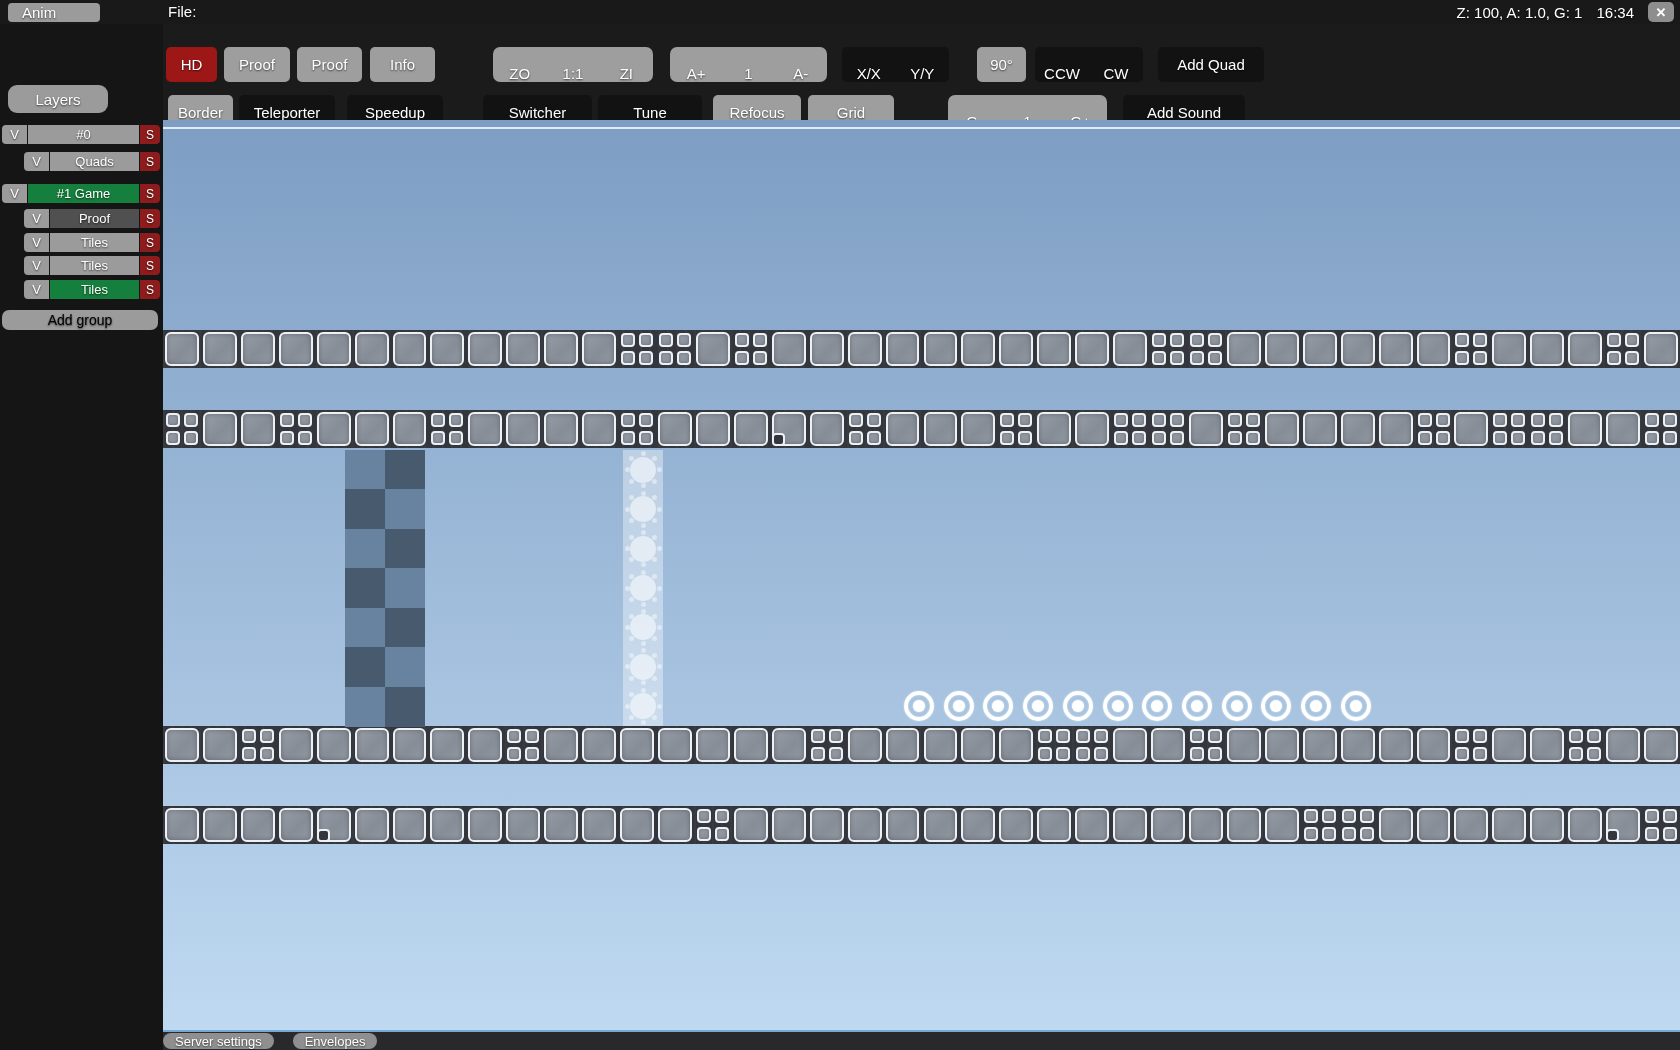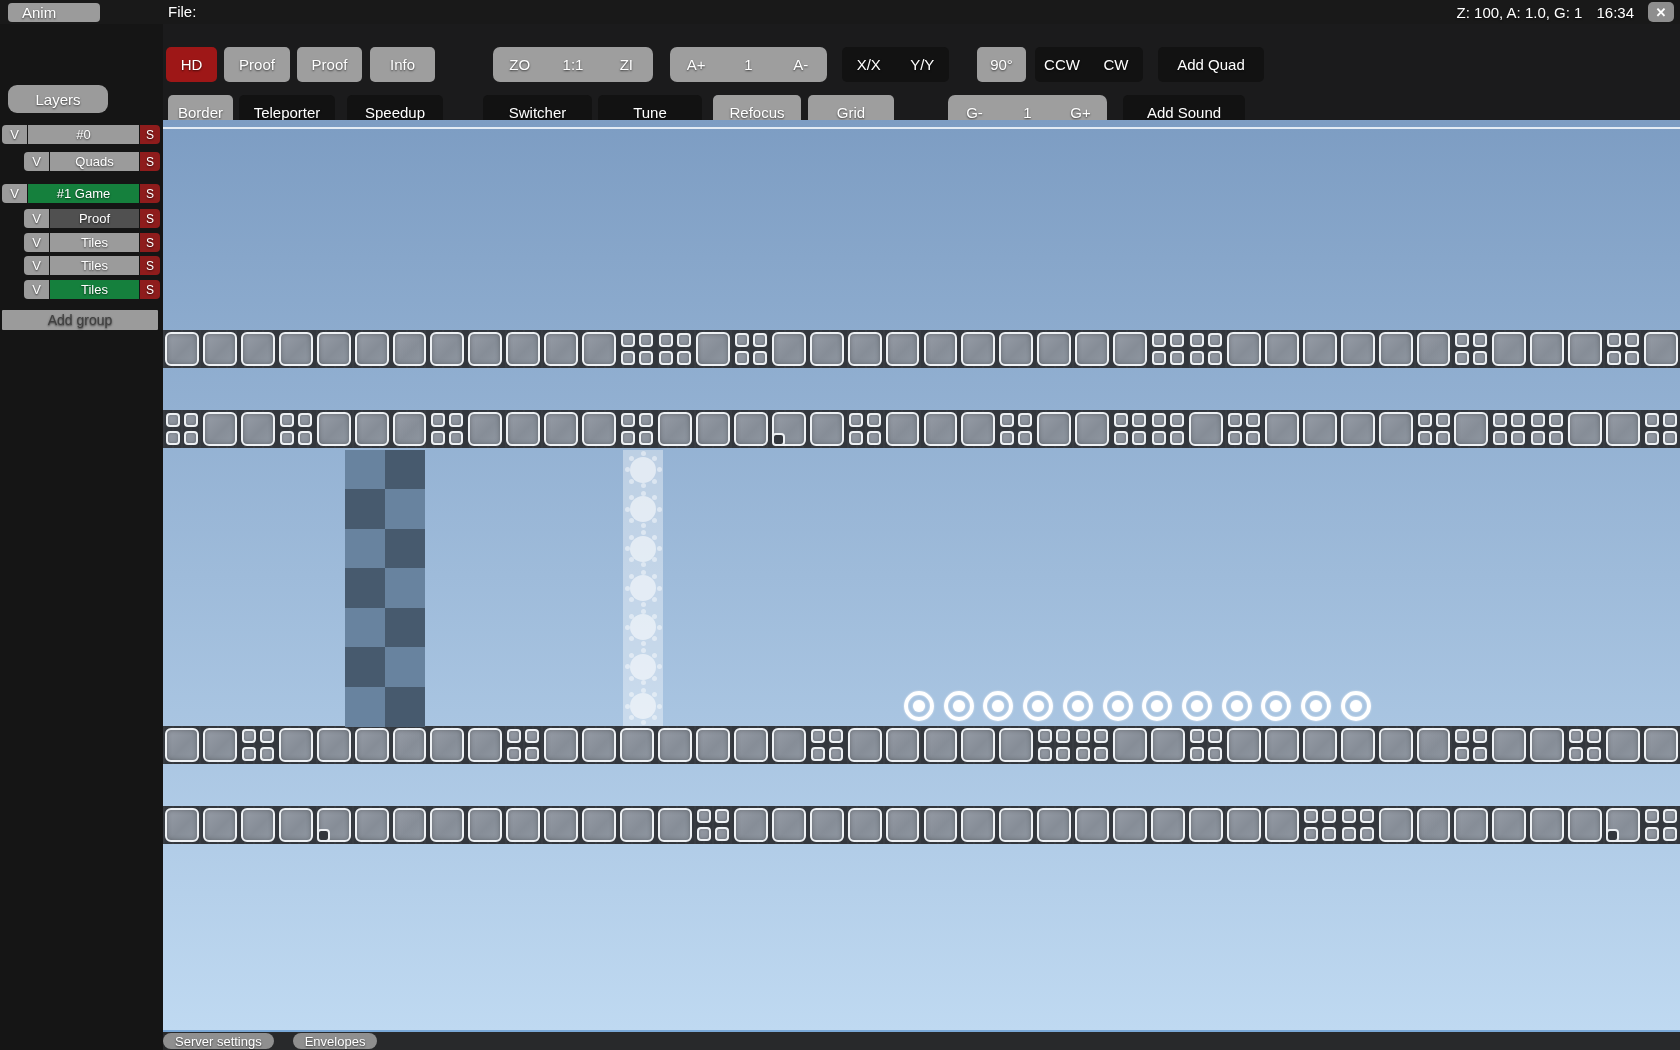--- a/index.html
+++ b/index.html
@@ -19,21 +19,21 @@
   
   .toolbars { position:absolute; left:163px; top:40px; width:1517px; height:96px; }
   .trow { position:absolute; left:0; right:0; display:flex; align-items:center; }
   .trow1 { top:7px; height:35px; }
   .trow2 { top:55px; height:35px; }
   .btn { height:35px; border-radius:5px; color:#fff; font-size:15px; display:flex;
     align-items:center; justify-content:center; cursor:pointer; flex:0 0 auto; }
   .btn.gray { background:#9e9e9e; }
   .btn.red  { background:#9e1717; }
   .btn.dark { background:#121212; }
-  .bgroup { height:35px; border-radius:7px; display:flex; align-items:center; color:#fff;
+  .bgroup { height:35px; border-radius:7px; display:flex; align-items:flex-end; color:#fff;
     font-size:15px; flex:0 0 auto; }
   .bgroup.gray { background:#9e9e9e; }
   .bgroup.dark { background:#121212; border-radius:5px; }
   .bgroup > span { flex:1; text-align:center; cursor:pointer; }
 
   
   .sidebar { position:absolute; left:0; top:24px; width:163px; height:1026px; background:#151515; }
   .layers-tab { position:absolute; left:8px; top:61px; width:100px; height:28px; background:#9b9b9b;
     border-radius:9px; color:#fff; font-size:15px; display:flex; align-items:center; justify-content:center; }
   .lrow { position:absolute; left:2px; width:158px; height:19px; display:flex; cursor:pointer; }
@@ -41,21 +41,21 @@
   .r0{top:101px}.r1{top:128px}.r2{top:160px}.r3{top:185px}.r4{top:209px}.r5{top:232px}.r6{top:256px}
   .vbtn { width:25px; background:#9b9b9b; border-radius:4px 0 0 4px; color:#fff; font-size:13px;
     display:flex; align-items:center; justify-content:center; margin-right:1px; }
   .lbar { flex:1; background:#9b9b9b; color:#fff; font-size:13px; display:flex;
     align-items:center; justify-content:center; }
   .sbtn { width:20px; background:#8e1c1c; border-radius:0 4px 4px 0; color:#fff; font-size:12px;
     display:flex; align-items:center; justify-content:center; margin-left:1px; }
   .style-red .lbar { background:#15803d; }
   .style-dark .lbar { background:#505050; }
   .addgroup-btn { position:absolute; left:2px; top:286px; width:156px; height:20px; background:#9b9b9b;
-    border-radius:1px; color:#404040; font-size:14px; display:flex; align-items:center; justify-content:center; cursor:pointer; }
+    border-radius:7px; color:#000000; font-size:14px; display:flex; align-items:center; justify-content:center; cursor:pointer; }
 
   
   .canvas { position:absolute; left:163px; top:120px; width:1517px; height:910px; overflow:hidden; }
   .top-line { position:absolute; left:0; width:100%; height:2px; background:#eef4fa; opacity:.9; }
   .strip { position:absolute; left:0; width:100%;
     background-image:repeating-linear-gradient(90deg, rgba(255,255,255,.025) 0 2px, transparent 2px 9px); }
   .cell { position:absolute; top:0; height:100%; }
   .tile { position:absolute; left:2px; top:2px; right:2px; bottom:2px; border:2px solid #eef1f4;
     border-radius:6px; background:linear-gradient(135deg,#979da7 0%,#868d97 55%,#9098a2 100%);
     box-shadow:inset 0 0 5px rgba(0,0,0,.3); }

